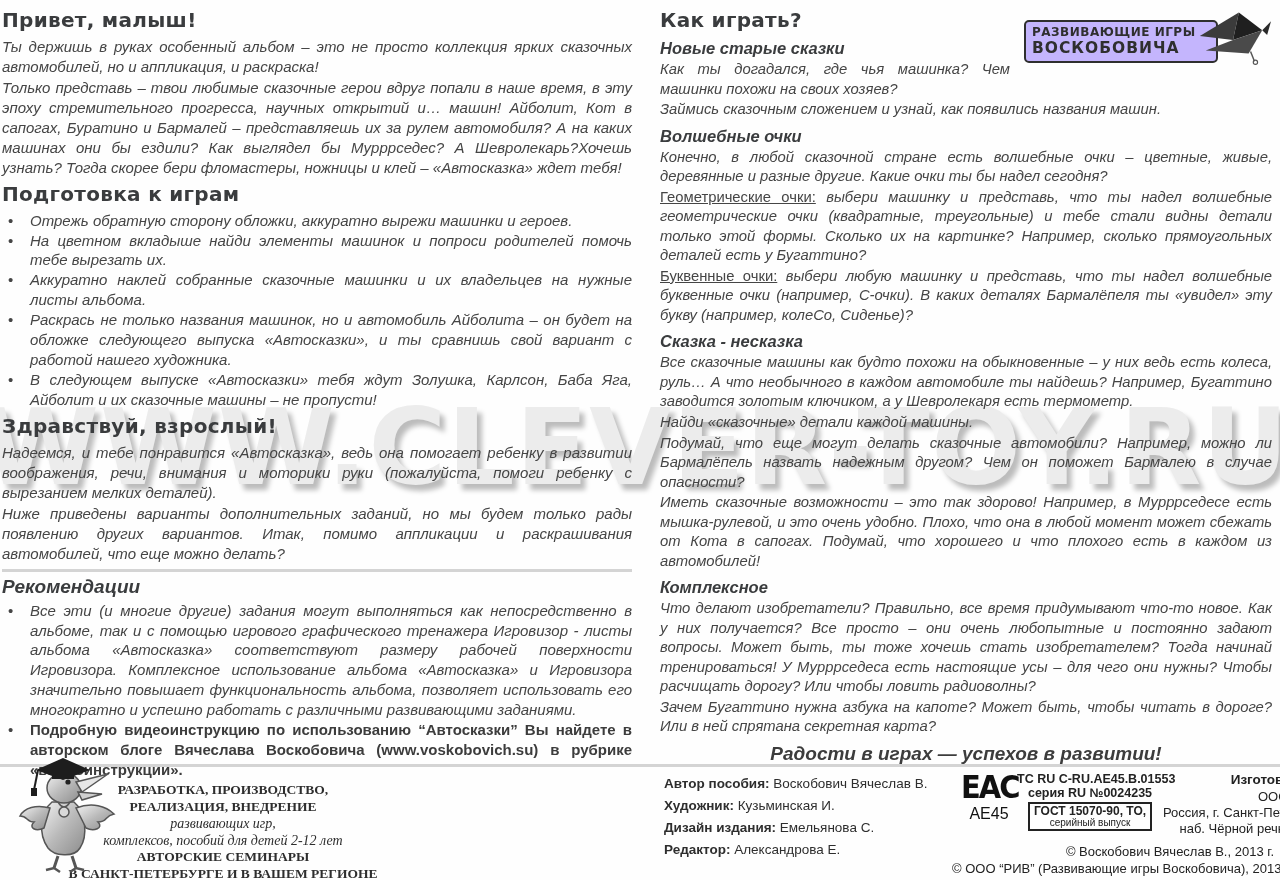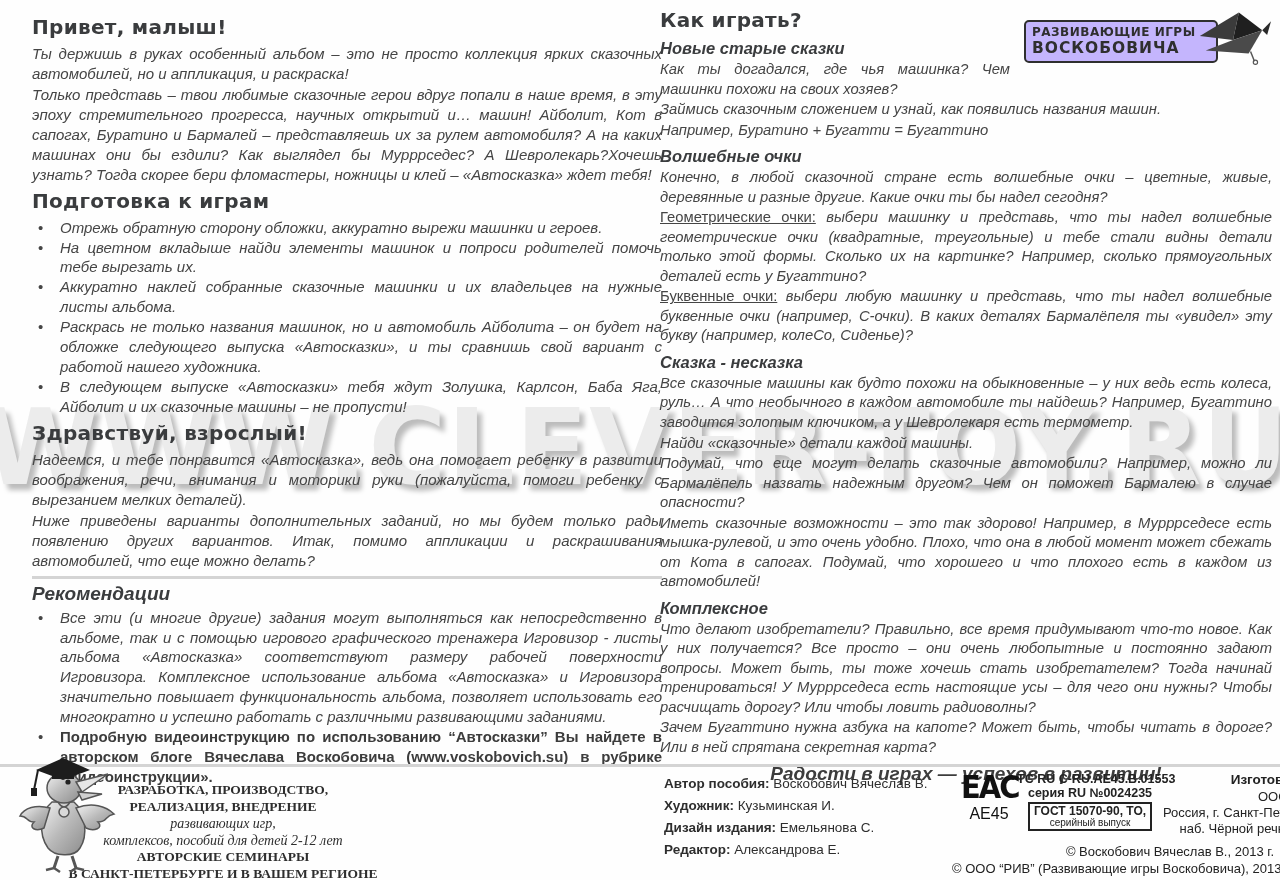--- a/index.html
+++ b/index.html
@@ -4,21 +4,21 @@
 <style>
   html,body{margin:0;padding:0;background:#e8e8e8;}
   .page{position:relative;width:1280px;height:880px;background:#fefefe;overflow:hidden;
         font-family:"Liberation Sans",sans-serif;color:#454545;}
   
   .watermark{position:absolute;top:386px;left:-18px;z-index:0;white-space:nowrap;
              font-family:"DejaVu Sans",sans-serif;font-weight:bold;font-size:106px;
              letter-spacing:1px;color:#ececec;text-shadow:5px 6px 5px #bcbcbc;}
   
   .col{position:absolute;top:4px;z-index:1;}
-  .col-left{left:32px;width:630px;margin-top:7px;}
+  .col-left{left:2px;width:630px;}
   .col-right{left:660px;width:612px;}
   .big-head{font-family:"DejaVu Sans",sans-serif;font-weight:bold;font-size:20px;
             color:#3a3c3e;letter-spacing:.3px;margin:4px 0 5px;}
   .col p{margin:0 0 1px;font-size:15px;font-style:italic;line-height:1.33;text-align:justify;}
   .col-right p{font-size:14.8px;line-height:1.32;}
   .bullets{margin:0 0 2px;}
   .b-row{display:flex;font-size:15px;font-style:italic;line-height:1.33;}
   .b-dot{width:22px;padding-left:6px;flex:none;font-style:normal;}
   .b-txt{flex:1;text-align:justify;}
   .b-bold .b-txt{font-style:normal;font-weight:bold;color:#3c3c3c;}
@@ -131,21 +131,20 @@
           <circle cx="63" cy="59" r="2.2" fill="none" stroke="#555" stroke-width="1.2"></circle>
         </svg>
       </div>
     </div>
 
     <div class="big-head">Как играть?</div>
 
     <div class="sub-head">Новые старые сказки</div>
     <p>Как ты догадался, где чья машинка?  Чем машинки похожи на своих хозяев?</p>
     <p>Займись сказочным сложением и узнай, как появились названия машин.</p>
-    <p>Например, Буратино + Бугатти = Бугаттино</p>
 
     <div class="sub-head">Волшебные очки</div>
     <p>Конечно, в любой сказочной стране есть волшебные очки – цветные, живые, деревянные и разные другие. Какие очки ты бы надел сегодня?</p>
     <p><span class="lead-u">Геометрические очки:</span><span> выбери машинку и представь, что ты надел волшебные геометрические очки (квадратные, треугольные) и тебе стали видны детали только этой формы. Сколько их на картинке? Например, сколько прямоугольных деталей есть у Бугаттино?</span></p>
     <p><span class="lead-u">Буквенные очки:</span><span> выбери любую машинку и представь, что ты надел волшебные буквенные очки (например, С-очки). В каких деталях Бармалёпеля ты «увидел» эту букву (например, колеСо, Сиденье)?</span></p>
 
     <div class="sub-head">Сказка - несказка</div>
     <p>Все сказочные машины как будто похожи на обыкновенные – у них ведь есть колеса, руль… А что необычного  в каждом автомобиле ты найдешь? Например, Бугаттино заводится золотым ключиком, а у Шевролекаря есть термометр.</p>
     <p>Найди «сказочные» детали каждой машины.</p>
     <p>Подумай, что еще могут делать сказочные автомобили?  Например, можно ли Бармалёпель назвать надежным другом? Чем он поможет Бармалею в случае опасности?</p>

